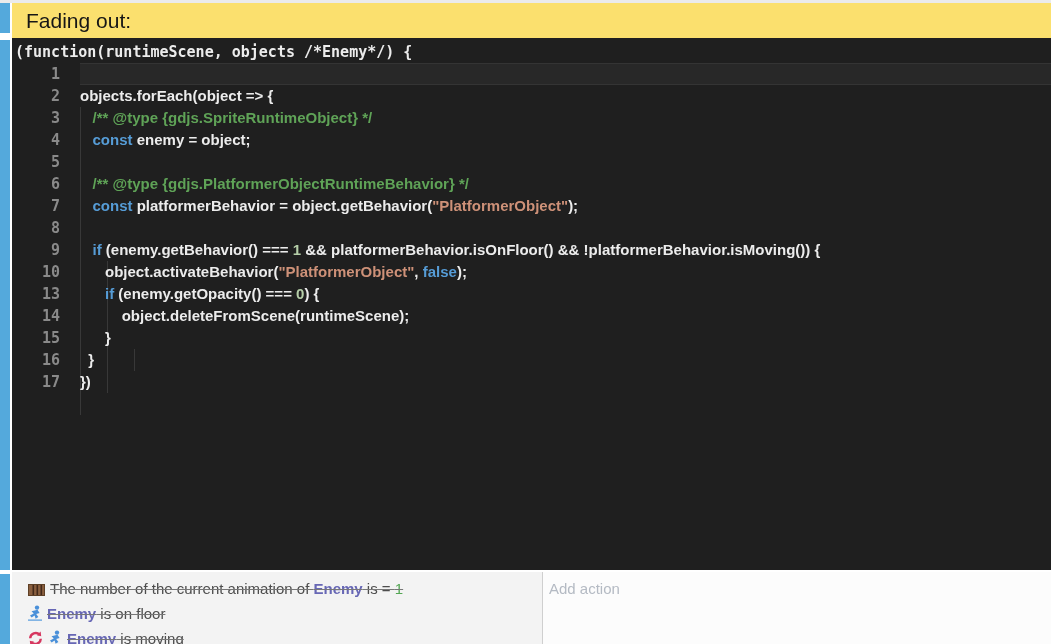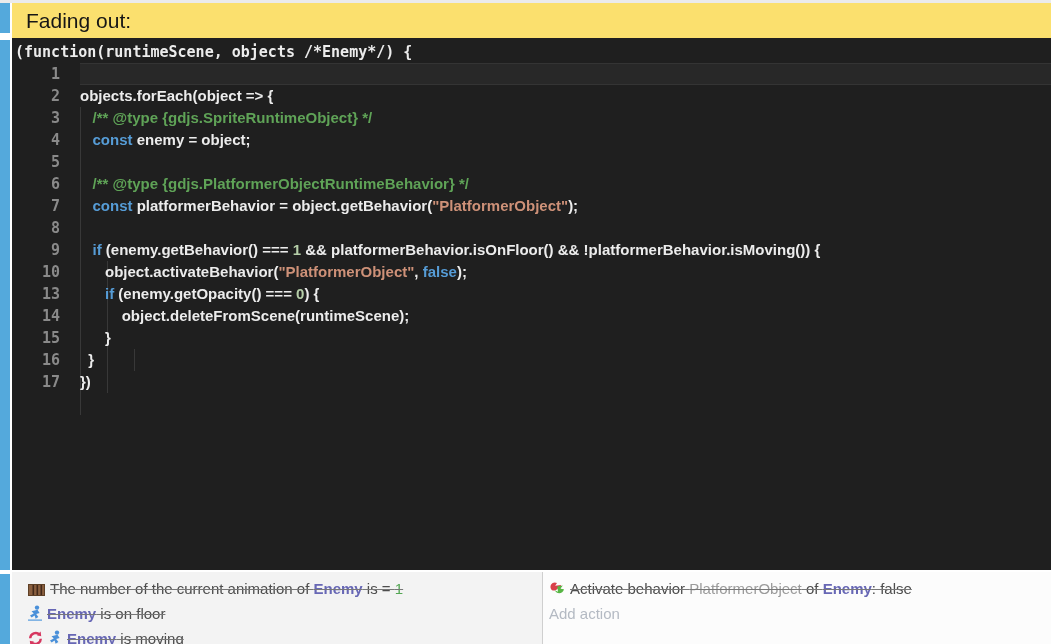--- a/index.html
+++ b/index.html
@@ -143,19 +143,15 @@
               <path d="M12.6 0.6 L13.2 5.2 L8.8 4.2 Z" fill="#d6365f"></path>
               <path d="M12.8 7.8 A5.4 5.4 0 0 1 3.4 11.2" stroke="#d6365f" stroke-width="2.4" fill="none"></path>
               <path d="M2.4 14.4 L1.8 9.8 L6.2 10.8 Z" fill="#d6365f"></path>
             </svg></span><span class="icon"><svg width="14" height="16" viewBox="0 0 14 16">
               <circle cx="9" cy="2.6" r="2.2" fill="#4a90d9"></circle>
               <path d="M3.5 6.2 L9.5 4.8 L11.6 8 L8.2 9 L10.4 12 L7.6 13.8 L6.6 10.4 L3.6 12.6 L2 10.6 L5.8 8.4 Z" fill="#4a90d9"></path>
               <rect y="14.3" width="14" height="1.7" fill="#82b4e4"></rect>
             </svg></span><span class="seg-obj">Enemy</span><span> is moving</span></span></div>
     </div>
   <div class="actions" id="actions-col">
-      <div class="event-row"><span class="struck"><span class="icon"><svg width="16" height="15" viewBox="0 0 16 15">
-              <path d="M2 8 C0 4 4 0 8 2 L6.2 4.8 L12 4 L11 9.8 L8.5 7.4 C7 10 3.2 10.2 2 8 Z" fill="#d9404a"></path>
-              <path d="M5.8 9.2 C7.6 13.4 13.8 13.2 15 8.2 L11.4 7.8 L13.8 4.6 L8.2 5.6 L9 10.8 Z" fill="#57b544"></path>
-            </svg></span><span>Activate behavior </span><span class="seg-muted">PlatformerObject</span><span> of </span><span class="seg-obj">Enemy</span><span>: false</span></span></div>
       <div class="event-row"><span><span class="seg-placeholder">Add action</span></span></div>
     </div>
 </div>
 
 </body></html>

